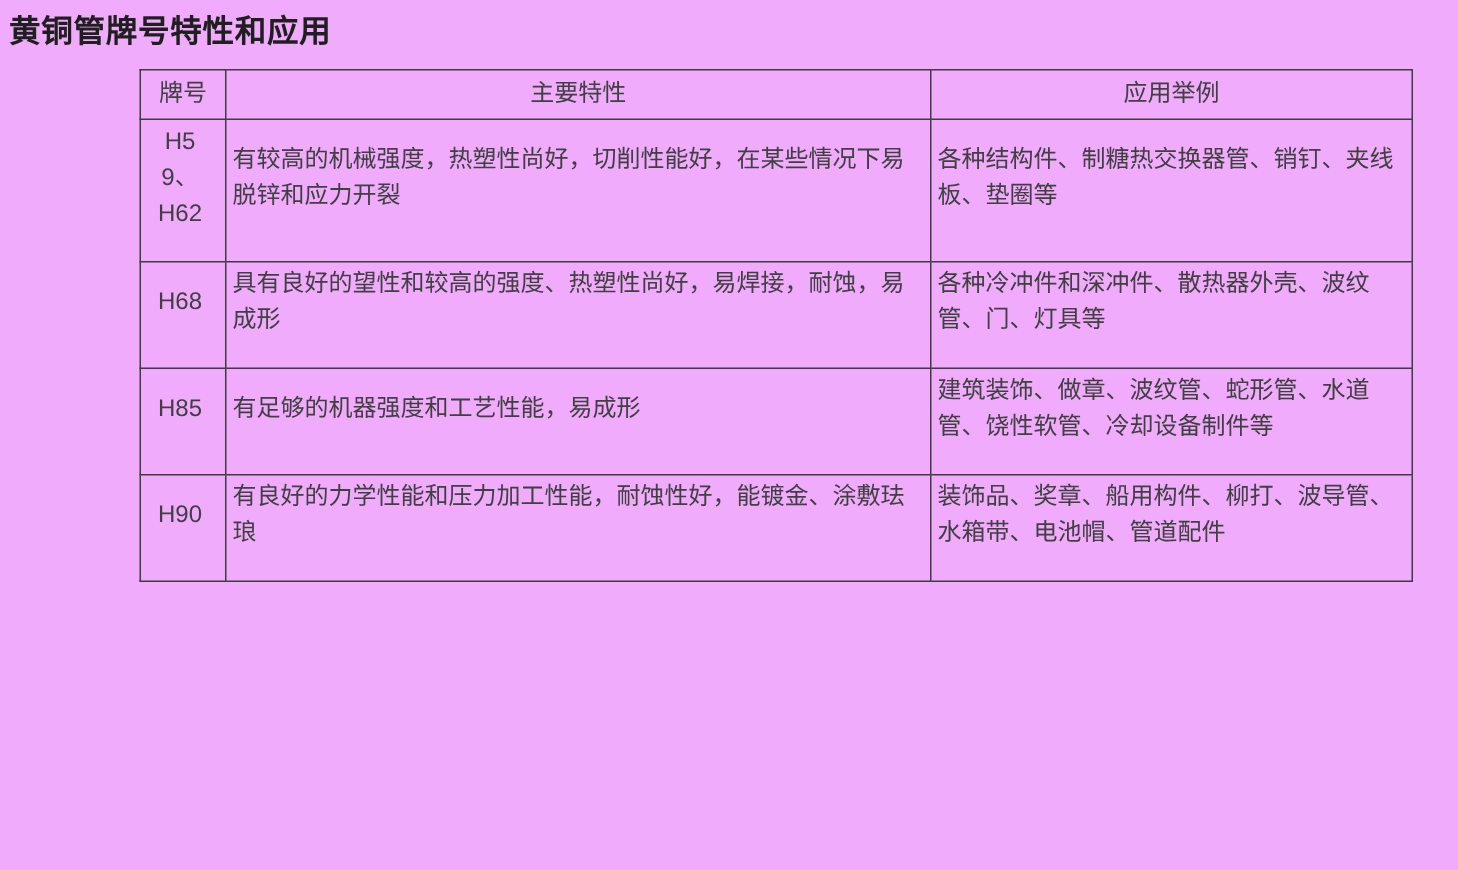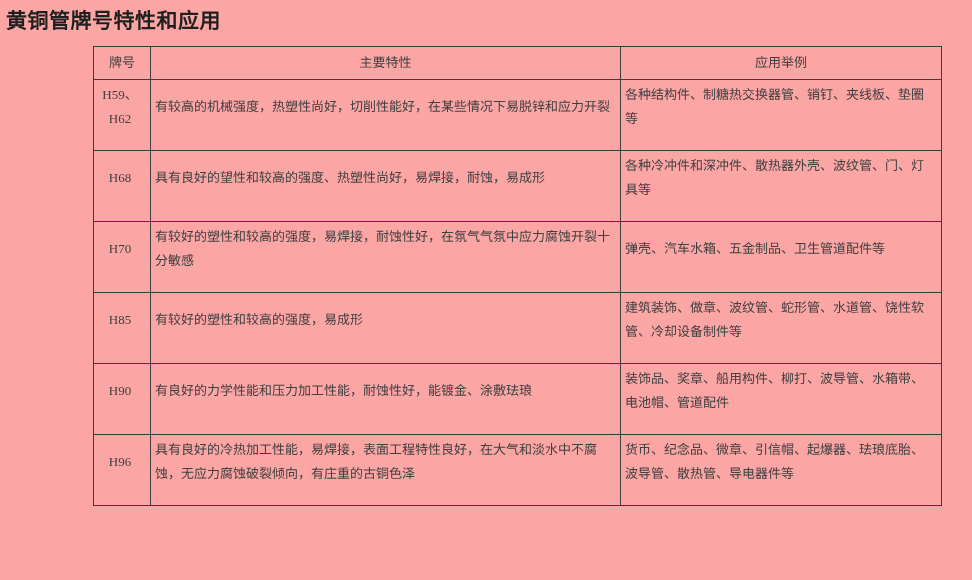--- a/index.html
+++ b/index.html
@@ -5,42 +5,41 @@
   html, body {
     margin: 0;
     padding: 0;
     background: #ffffff;
     font-family: "Liberation Sans", "DejaVu Sans", sans-serif;
   }
   .page {
     position: relative;
     width: 972px;
     height: 580px;
-    background: #fca5a5;
+    background: #f0abfc;
     overflow: hidden;
-    font-family: Liberation Serif, serif;
   }
   .page-title {
     margin: 0;
     padding: 4px 0 0 6px;
     font-size: 21px;
     font-weight: bold;
     color: #1f1f1f;
     letter-spacing: 0.5px;
   }
   .table-wrap {
     position: absolute;
     left: 93px;
     top: 46px;
   }
   table.grade-table {
     border-collapse: collapse;
     table-layout: fixed;
     width: 848px;
-    font-size: 13px;
+    font-size: 16px;
     color: #404040;
     line-height: 24px;
   }
   table.grade-table th,
   table.grade-table td {
     border: 1px solid #3d3d3d;
     padding: 3px 8px 19px 4px;
     vertical-align: middle;
     font-weight: normal;
     word-break: break-all;
@@ -84,37 +83,27 @@
           <td class="grade-cell">H59、
 H62</td>
           <td>有较高的机械强度，热塑性尚好，切削性能好，在某些情况下易脱锌和应力开裂</td>
           <td>各种结构件、制糖热交换器管、销钉、夹线板、垫圈等</td>
         </tr>
         <tr style="height:58px;">
           <td class="grade-cell">H68</td>
           <td>具有良好的望性和较高的强度、热塑性尚好，易焊接，耐蚀，易成形</td>
           <td>各种冷冲件和深冲件、散热器外壳、波纹管、门、灯具等</td>
         </tr>
-        <tr style="height:60px;">
-          <td class="grade-cell">H70</td>
-          <td>有较好的塑性和较高的强度，易焊接，耐蚀性好，在氛气气氛中应力腐蚀开裂十分敏感</td>
-          <td>弹壳、汽车水箱、五金制品、卫生管道配件等</td>
-        </tr>
         <tr style="height:63px;">
           <td class="grade-cell">H85</td>
-          <td>有较好的塑性和较高的强度，易成形</td>
+          <td>有足够的机器强度和工艺性能，易成形</td>
           <td>建筑装饰、做章、波纹管、蛇形管、水道管、饶性软管、冷却设备制件等</td>
         </tr>
         <tr style="height:60px;margin-top:12px;">
           <td class="grade-cell">H90</td>
           <td>有良好的力学性能和压力加工性能，耐蚀性好，能镀金、涂敷珐琅</td>
           <td>装饰品、奖章、船用构件、柳打、波导管、水箱带、电池帽、管道配件</td>
-        </tr>
-        <tr style="height:62px;">
-          <td class="grade-cell">H96</td>
-          <td>具有良好的冷热加工性能，易焊接，表面工程特性良好，在大气和淡水中不腐蚀，无应力腐蚀破裂倾向，有庄重的古铜色泽</td>
-          <td>货币、纪念品、微章、引信帽、起爆器、珐琅底胎、波导管、散热管、导电器件等</td>
         </tr>
       </tbody>
     </table>
   </div>
 
 </div>
 
 </body></html>

